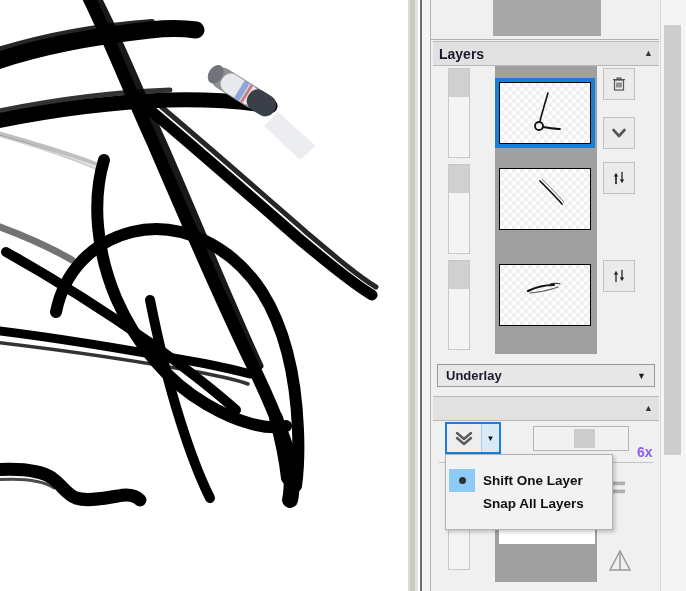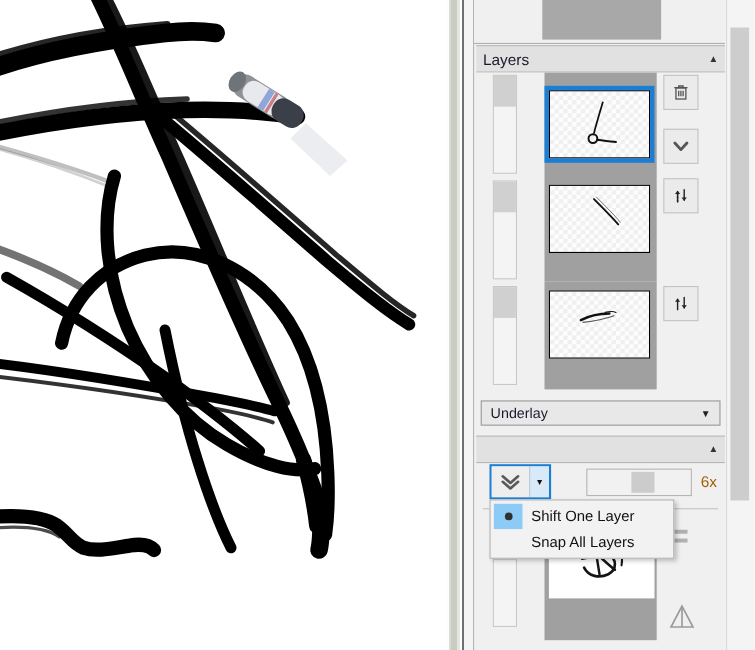--- a/index.html
+++ b/index.html
@@ -43,20 +43,21 @@
   }
 
   
   #panel {
     position: absolute;
     left: 430px; top: 0;
     width: 256px; height: 591px;
     background: #f0f0f0;
     border-left: 1px solid #b4b4b4;
     box-sizing: border-box;
+    font-weight: bold;
   }
 
   .pane-top-filler {
     position: absolute;
     left: 0; top: 0;
     width: 228px; height: 40px;
     background: #f0f0f0;
     border-bottom: 1px solid #b0b0b0;
     box-sizing: border-box;
   }
@@ -211,43 +212,43 @@
     box-sizing: border-box;
   }
   #bg-slider .handle {
     position: absolute;
     left: 40px; top: 2px;
     width: 21px; height: 19px;
     background: #cccccc;
   }
   #bg-zoom-label {
     position: absolute;
-    left: 204px; top: 8px;
+    left: 204px; top: 22px;
     font-size: 14px;
-    color: #a16207;
+    color: #8b5cf6;
   }
 
   #bg-sep {
     position: absolute;
     left: 6px; top: 40px;
     width: 214px; height: 1px;
     background: #c4c4c4;
   }
 
   
   #dropdown {
     position: absolute;
     left: 12px; top: 32px;
     width: 168px;
     background: #f2f2f2;
     border: 1px solid #b3b3b3;
     box-sizing: border-box;
     box-shadow: 2px 2px 4px rgba(0,0,0,0.22);
     z-index: 40;
-    padding: 3px 0;
+    padding: 14px 0;
   }
   .menu-item {
     height: 23px;
     display: flex;
     align-items: center;
     font-size: 13.5px;
     color: #111;
   }
   .menu-item .radio-cell {
     width: 26px; height: 23px;

